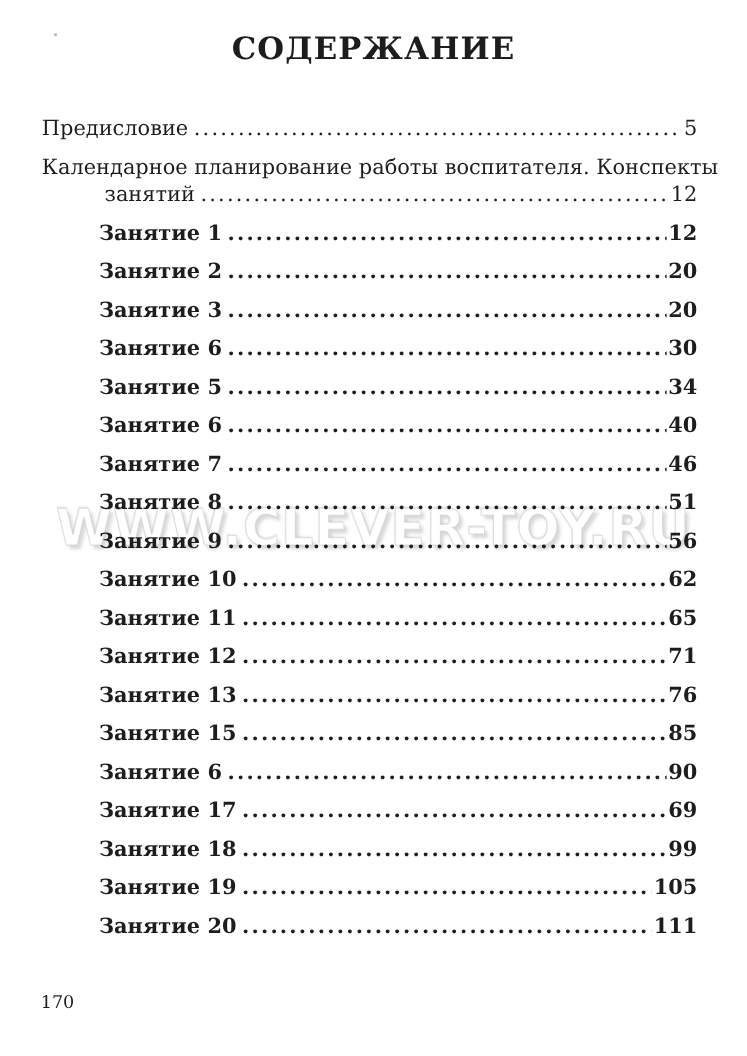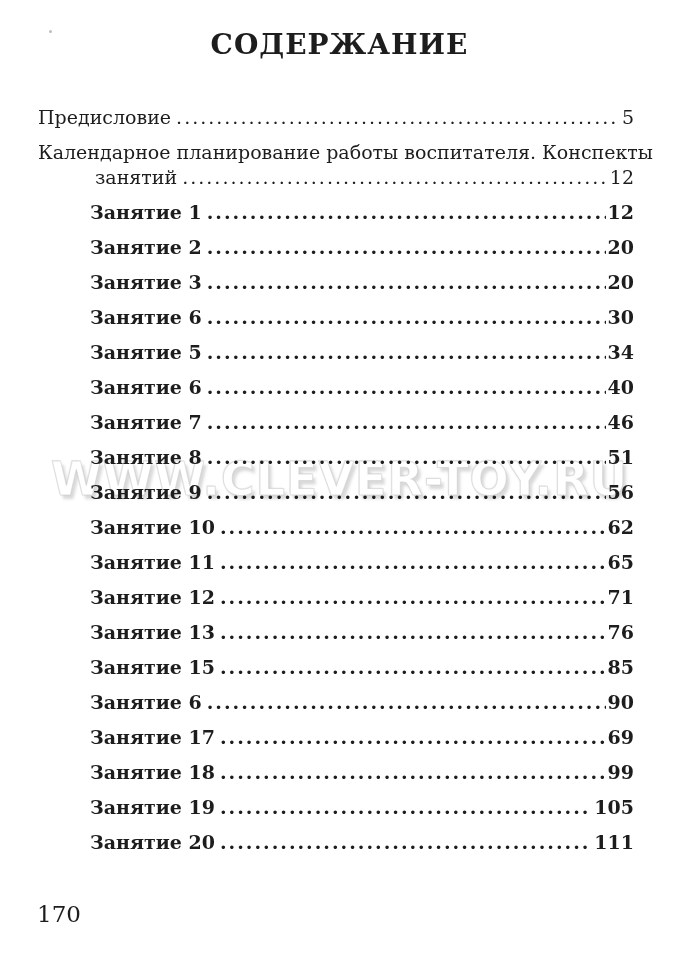--- a/index.html
+++ b/index.html
@@ -75,21 +75,21 @@
     -webkit-text-stroke: 1px rgba(200,200,200,0.55);
     text-shadow: 3px 4px 3px rgba(170,170,170,0.45),
                  -1px -1px 1px rgba(215,215,215,0.4);
     pointer-events: none;
     user-select: none;
     white-space: nowrap;
   }
   .folio {
     position: absolute;
     left: 37px; top: 901px;
-    font-size: 23px;
+    font-size: 16px;
   }
 </style>
 </head>
 <body>
 
 <div class="page">
   <div class="speck"></div>
   <h1 class="title">СОДЕРЖАНИЕ</h1>
   <div class="watermark">WWW.CLEVER-TOY.RU</div>
   <nav class="toc" id="toc">

